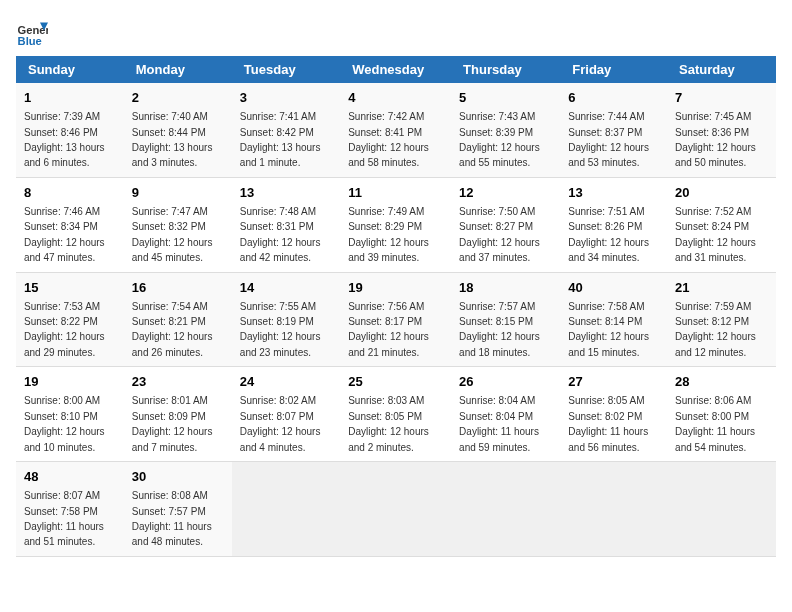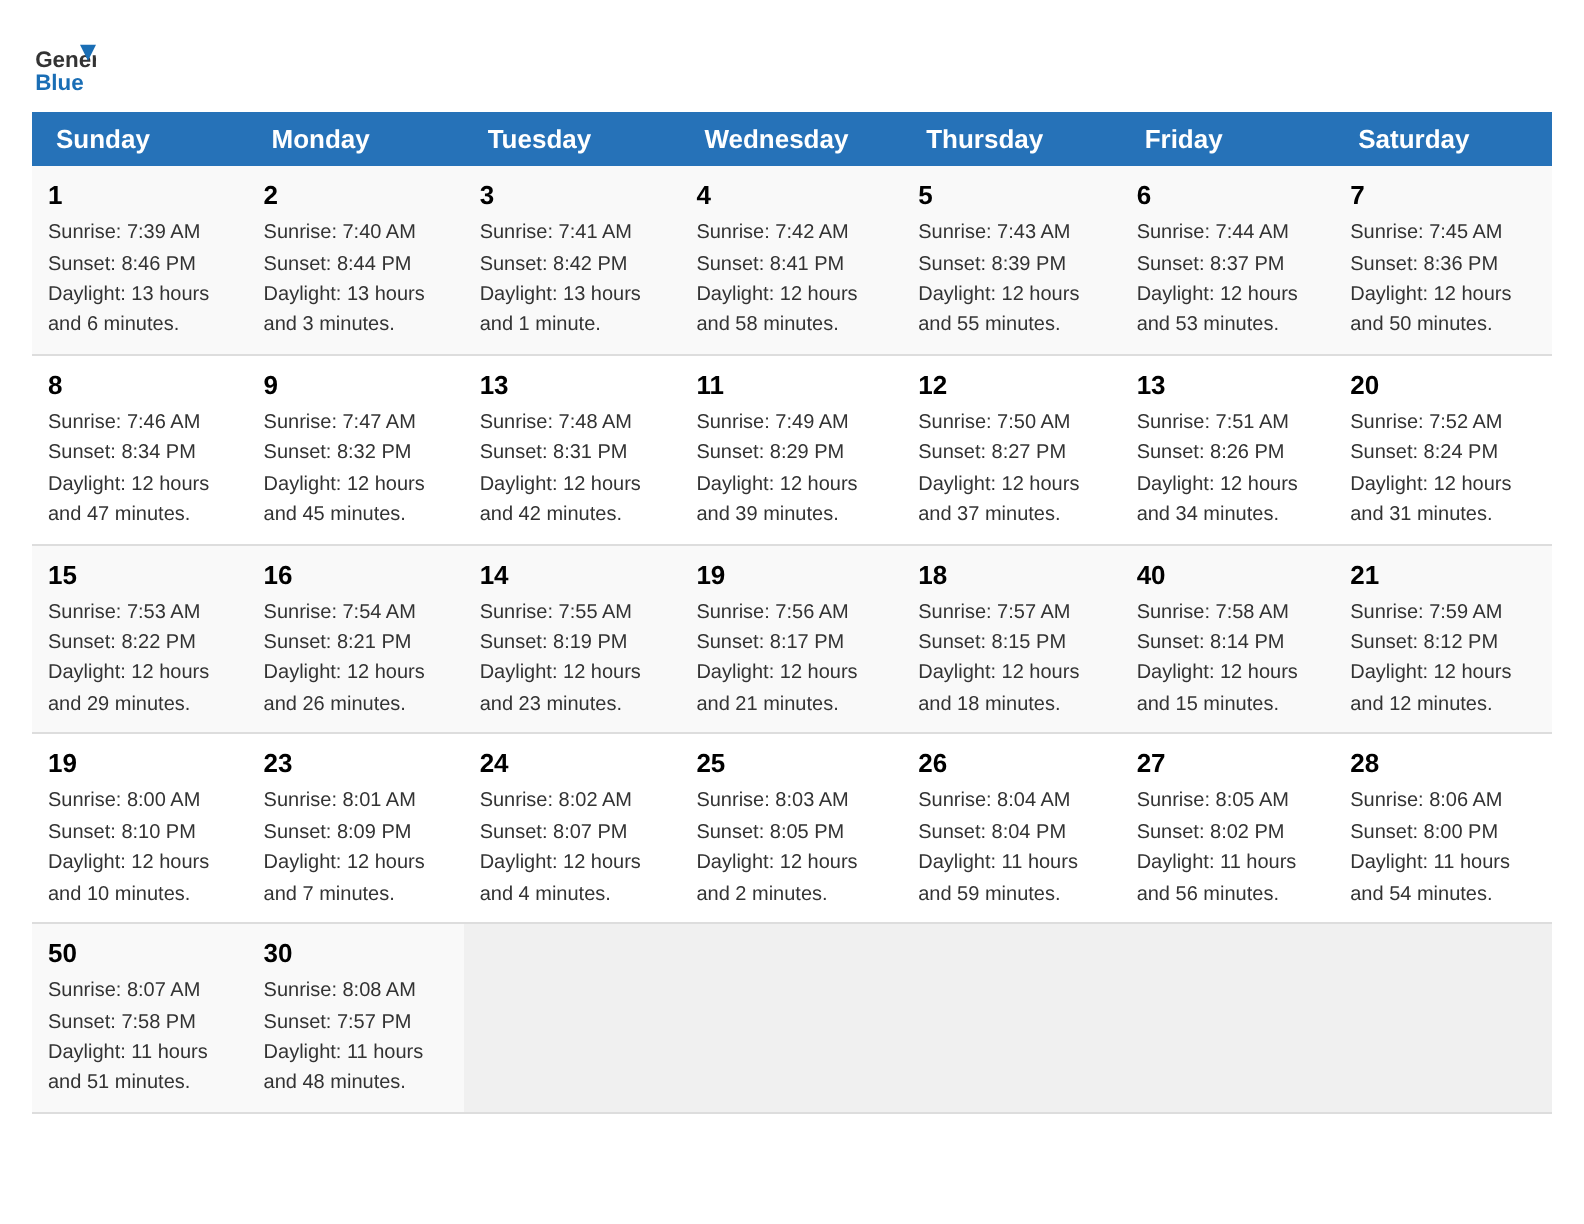--- a/index.html
+++ b/index.html
@@ -139,21 +139,21 @@
       <tr>
         <td><span class="day-num">19</span><span class="cell-text">Sunrise: 8:00 AM<br>Sunset: 8:10 PM<br>Daylight: 12 hours and 10 minutes.</span></td>
         <td><span class="day-num">23</span><span class="cell-text">Sunrise: 8:01 AM<br>Sunset: 8:09 PM<br>Daylight: 12 hours and 7 minutes.</span></td>
         <td><span class="day-num">24</span><span class="cell-text">Sunrise: 8:02 AM<br>Sunset: 8:07 PM<br>Daylight: 12 hours and 4 minutes.</span></td>
         <td><span class="day-num">25</span><span class="cell-text">Sunrise: 8:03 AM<br>Sunset: 8:05 PM<br>Daylight: 12 hours and 2 minutes.</span></td>
         <td><span class="day-num">26</span><span class="cell-text">Sunrise: 8:04 AM<br>Sunset: 8:04 PM<br>Daylight: 11 hours and 59 minutes.</span></td>
         <td><span class="day-num">27</span><span class="cell-text">Sunrise: 8:05 AM<br>Sunset: 8:02 PM<br>Daylight: 11 hours and 56 minutes.</span></td>
         <td><span class="day-num">28</span><span class="cell-text">Sunrise: 8:06 AM<br>Sunset: 8:00 PM<br>Daylight: 11 hours and 54 minutes.</span></td>
       </tr>
       <tr>
-        <td><span class="day-num">50</span><span class="cell-text">Sunrise: 8:07 AM<br>Sunset: 7:58 PM<br>Daylight: 11 hours and 51 minutes.</span></td>
+        <td><span class="day-num">48</span><span class="cell-text">Sunrise: 8:07 AM<br>Sunset: 7:58 PM<br>Daylight: 11 hours and 51 minutes.</span></td>
         <td><span class="day-num">30</span><span class="cell-text">Sunrise: 8:08 AM<br>Sunset: 7:57 PM<br>Daylight: 11 hours and 48 minutes.</span></td>
         <td class="empty-cell"></td>
         <td class="empty-cell"></td>
         <td class="empty-cell"></td>
         <td class="empty-cell"></td>
         <td class="empty-cell"></td>
       </tr>
     </tbody>
 </table>
 

